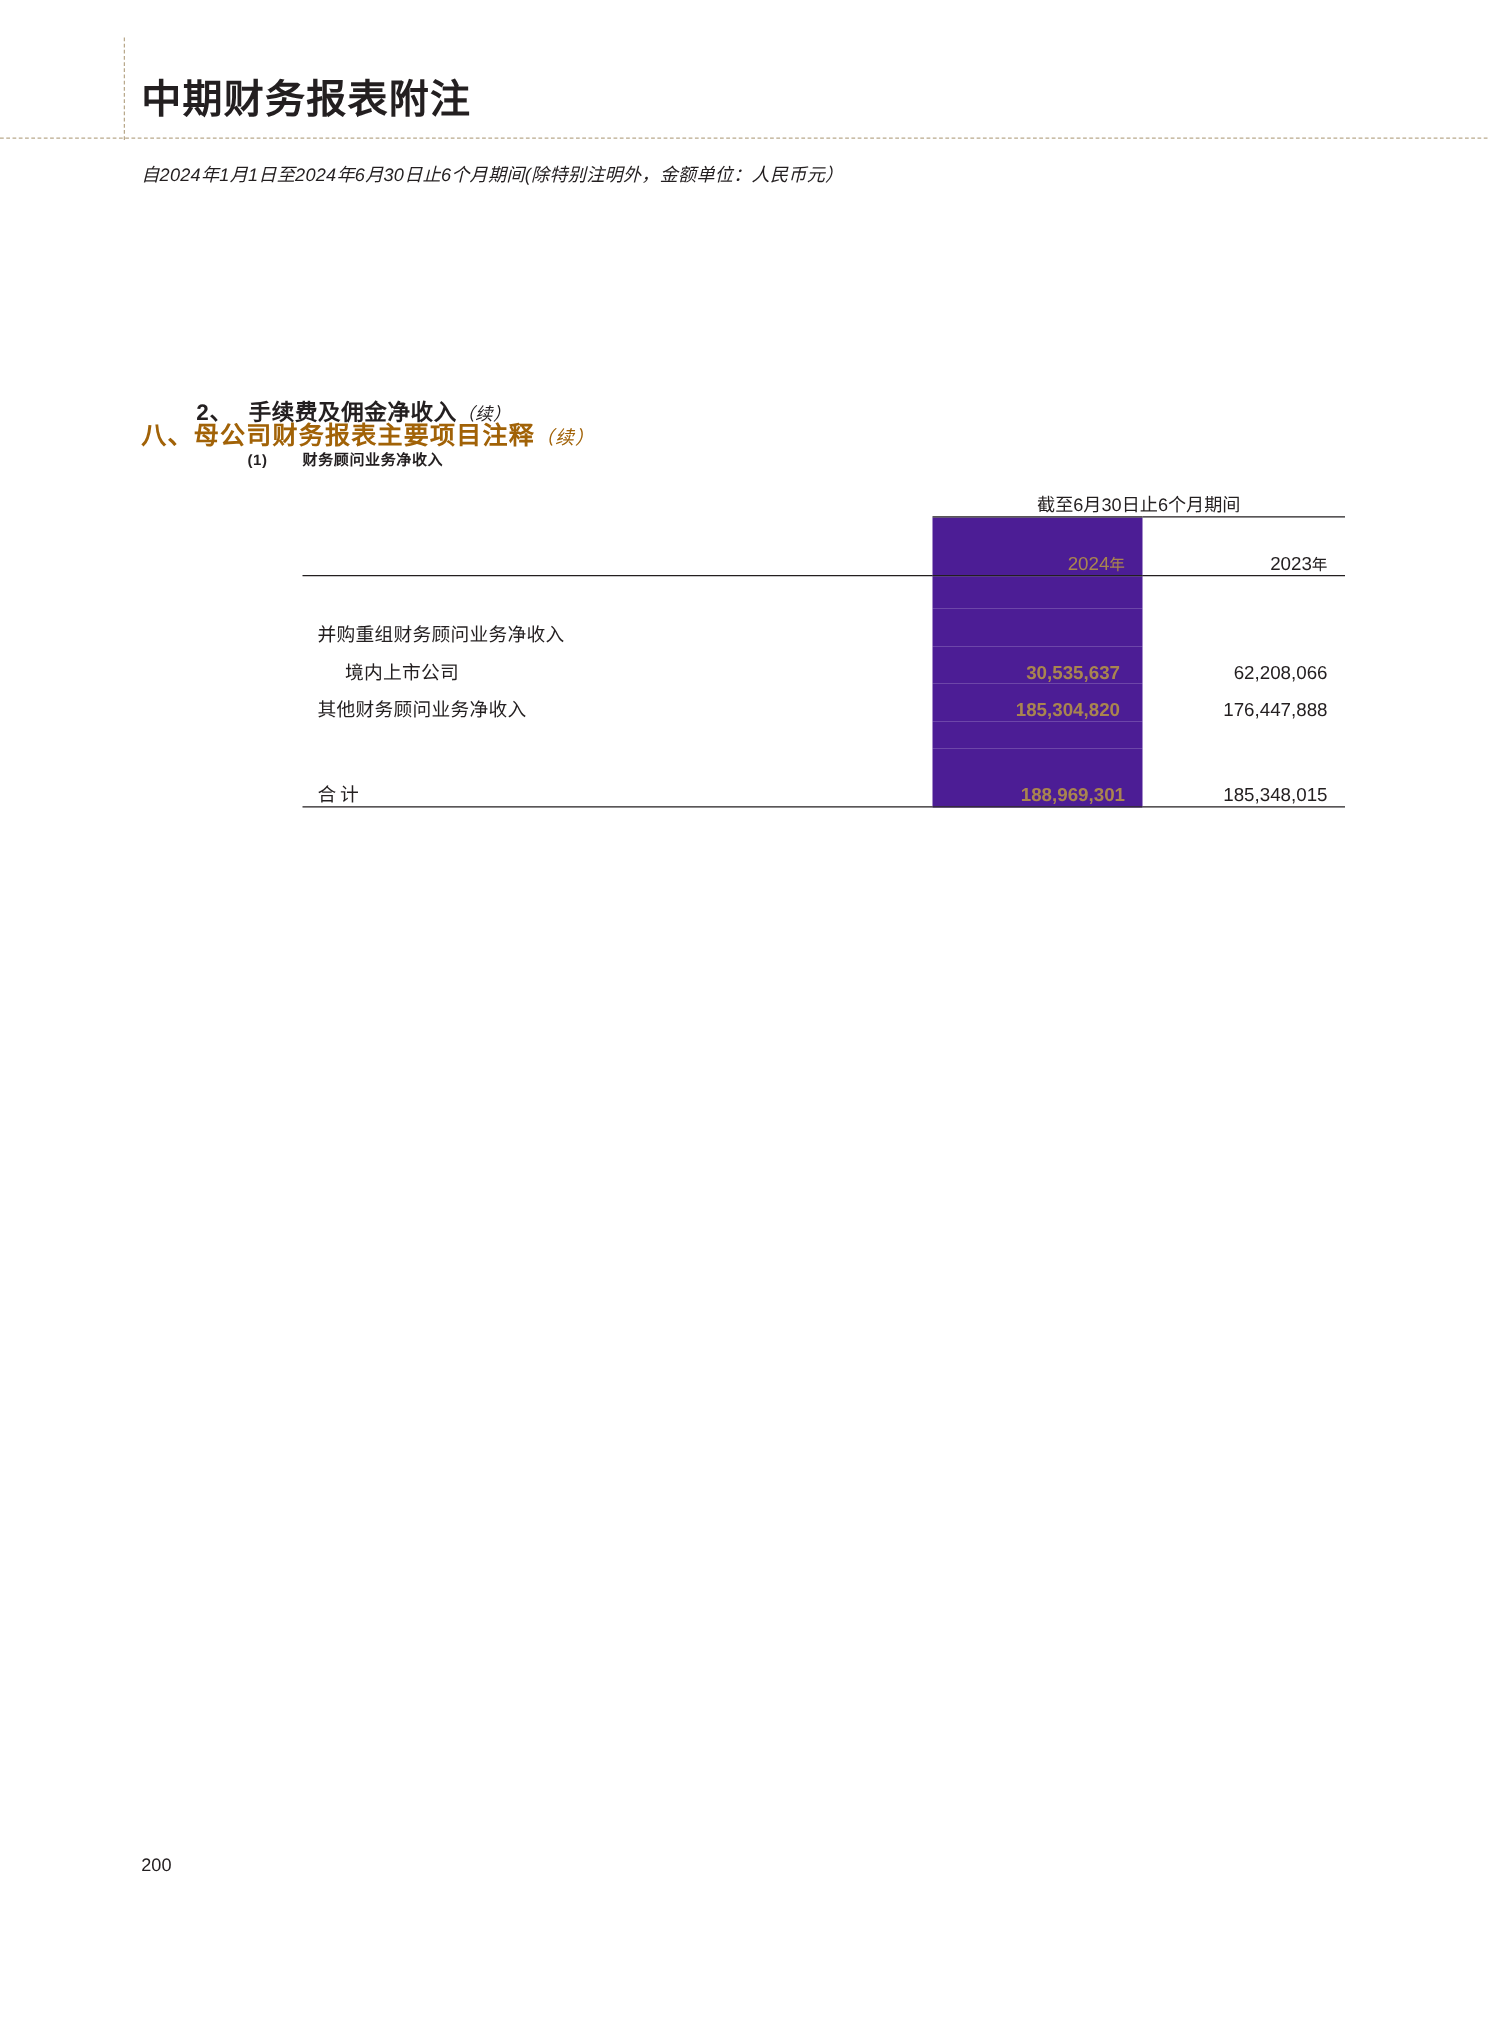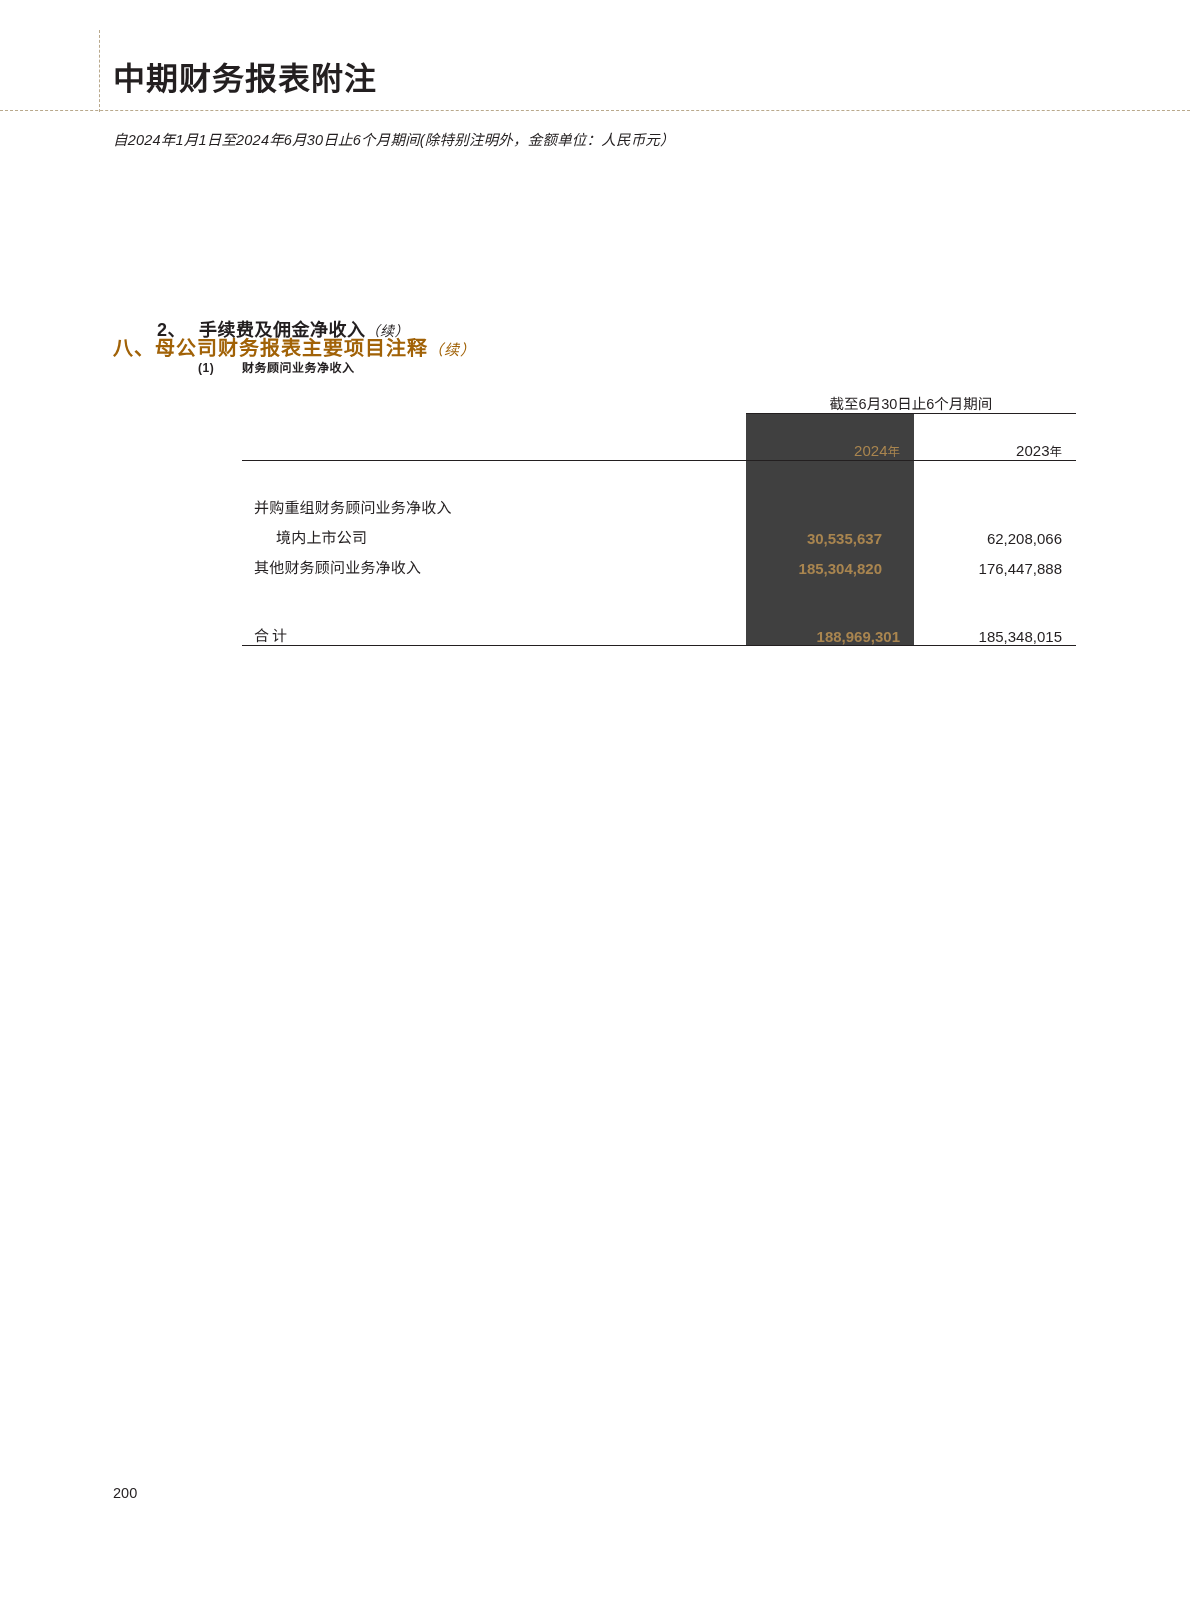--- a/index.html
+++ b/index.html
@@ -144,21 +144,21 @@
     font-size: 14.5px;
     font-weight: 700;
     color: #231f20;
     padding-bottom: 7px;
     border-bottom: 1.4px solid #231f20;
   }
   .blank-head { border: none; }
 
   
   .hl {
-    background: #404040;
+    background: #4c1d95;
   }
   .year-row td {
     height: 46px;
     font-size: 15px;
     padding-top: 10px;
     padding-bottom: 10px;
     text-align: right;
   }
   .year-2024 {
     color: #a9854f;
@@ -191,21 +191,21 @@
     text-align: left;
     padding-left: 12px;
     color: #231f20;
     letter-spacing: 0.2px;
   }
   .data-row td.label.indent {
     padding-left: 34px;
   }
   .data-row td.v24 {
     text-align: right;
-    padding-right: 32px;
+    padding-right: 18px;
     color: #a9854f;
     font-weight: 700;
   }
   .data-row td.v23 {
     text-align: right;
     padding-right: 14px;
     color: #231f20;
   }
 
   .gap-row td { height: 22px; }

